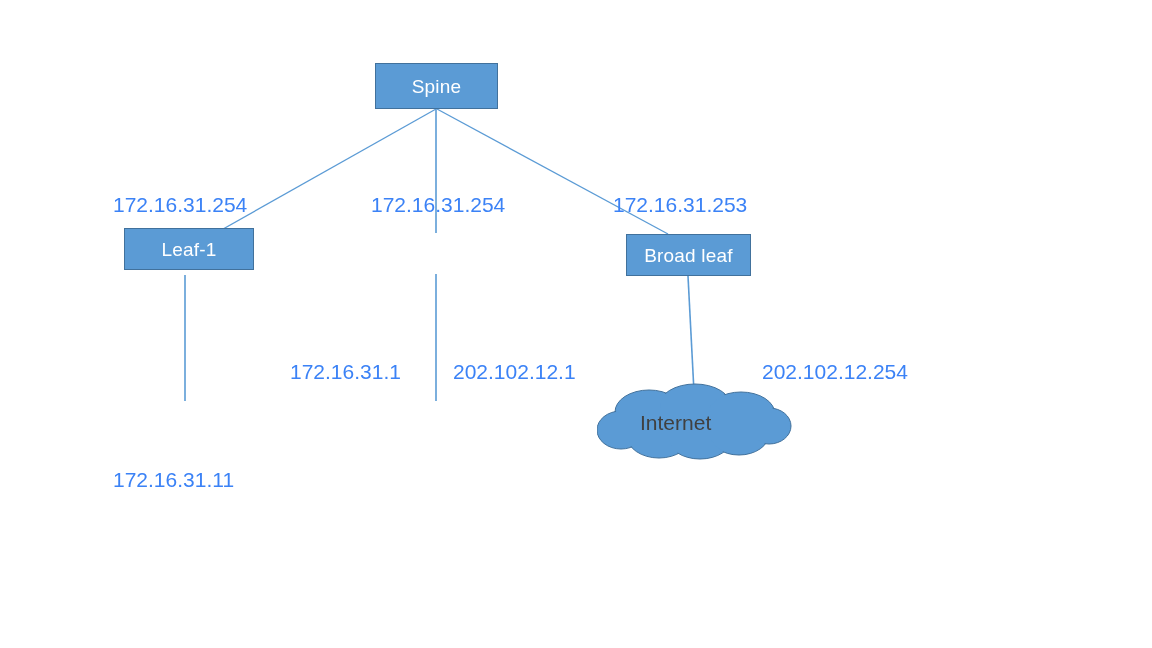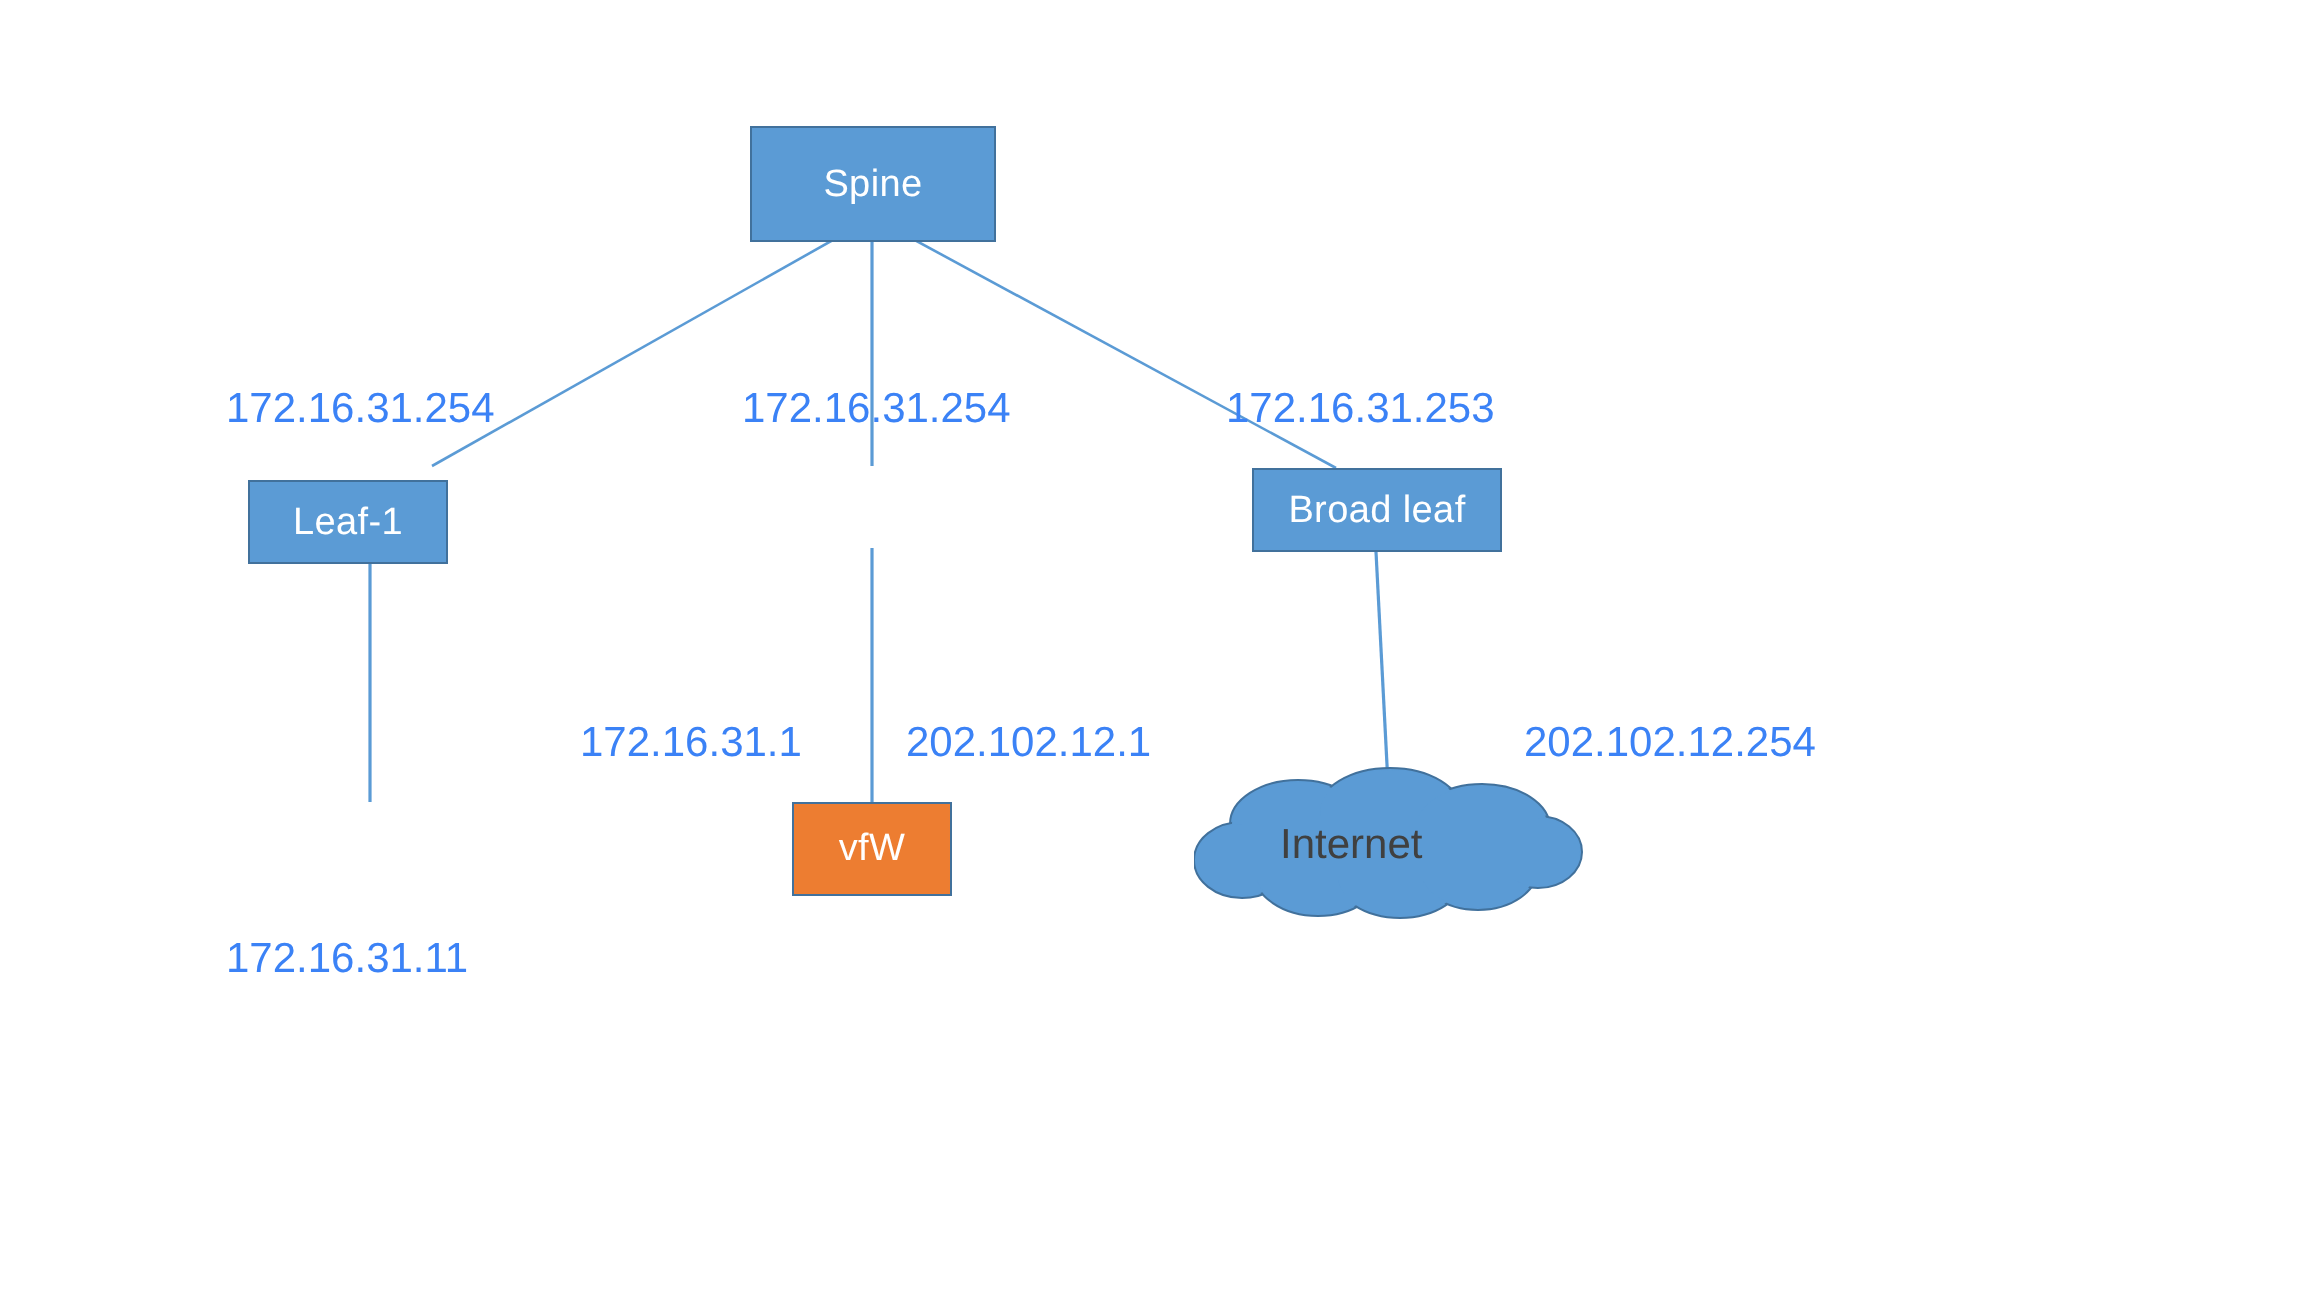--- a/index.html
+++ b/index.html
@@ -75,37 +75,34 @@
 
     <line x1="437" y1="109" x2="668" y2="234" stroke="#5B9BD5" stroke-width="1.3"></line>
 
     <line x1="185" y1="275" x2="185" y2="401" stroke="#5B9BD5" stroke-width="1.6"></line>
 
     <line x1="436" y1="274" x2="436" y2="401" stroke="#5B9BD5" stroke-width="1.6"></line>
 
     <line x1="688" y1="276" x2="694" y2="392" stroke="#5B9BD5" stroke-width="1.6"></line>
   </svg>
 
-  <div class="node blue" style="left:375px; top:63px; width:123px; height:58px;text-align:center;">
+  <div class="node blue" style="left:375px; top:63px; width:123px; height:46px;text-align:center;">
     <span>Spine</span>
   </div>
 
-  <div class="node blue" style="left:124px; top:240px; width:100px; height:42px;">
+  <div class="node blue" style="left:124px; top:228px; width:130px; height:42px;">
     <span>Leaf-1</span>
   </div>
 
 
   <div class="node blue" style="left:626px; top:234px; width:125px; height:42px;text-align:right;">
     <span>Broad leaf</span>
   </div>
 
 
-  <div class="node orange" style="left:396px; top:401px; width:80px; height:47px;">
-    <span>vfW</span>
-  </div>
 
   <svg class="cloud" style="left:597px; top:382px; width:196px; height:78px;" viewBox="0 0 196 78" xmlns="http://www.w3.org/2000/svg">
     <g fill="#5B9BD5" stroke="#41719C" stroke-width="1">
       <ellipse cx="52" cy="30" rx="34" ry="22"></ellipse>
       <ellipse cx="98" cy="24" rx="36" ry="22"></ellipse>
       <ellipse cx="144" cy="32" rx="34" ry="22"></ellipse>
       <ellipse cx="24" cy="48" rx="24" ry="19"></ellipse>
       <ellipse cx="62" cy="54" rx="32" ry="22"></ellipse>
       <ellipse cx="103" cy="56" rx="32" ry="21"></ellipse>
       <ellipse cx="142" cy="52" rx="30" ry="21"></ellipse>

